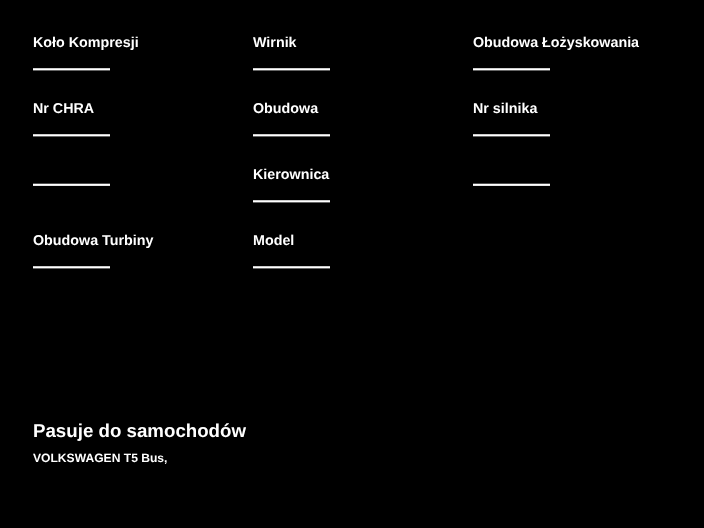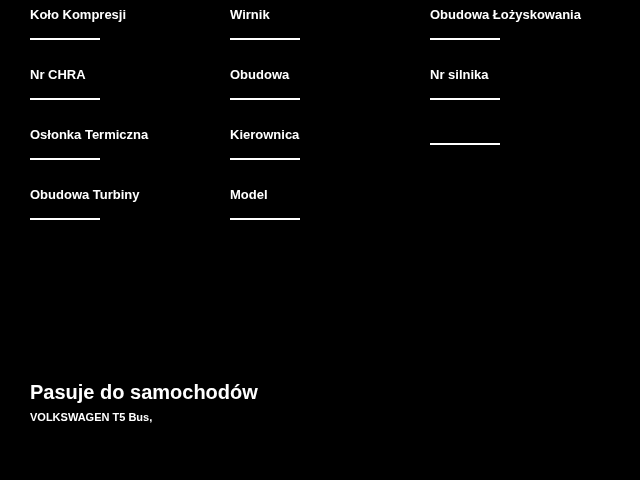--- a/index.html
+++ b/index.html
@@ -10,21 +10,21 @@
     width: 640px;
     height: 480px;
     background: #000000;
     position: relative;
     overflow: hidden;
     font-family: "Liberation Sans", sans-serif;
   }
   .spec-grid {
     position: absolute;
     left: 30px;
-    top: 7px;
+    top: 31px;
     display: grid;
     grid-template-columns: 200px 200px 200px;
     grid-auto-rows: 60px;
   }
   .field-label {
     font-size: 13px;
     font-weight: bold;
     color: #ffffff;
     line-height: 15px;
     white-space: nowrap;
@@ -34,21 +34,21 @@
     height: 2px;
     background: #ffffff;
     margin-top: 16px;
   }
   .fits-section {
     position: absolute;
     left: 30px;
     top: 382px;
   }
   .fits-title {
-    font-size: 20px;
+    font-size: 17px;
     font-weight: bold;
     color: #ffffff;
     line-height: 20px;
     margin: 0;
     white-space: nowrap;
   }
   .fits-vehicles {
     font-size: 11px;
     font-weight: bold;
     color: #ffffff;
@@ -82,21 +82,20 @@
   <div class="field">
     <div class="field-label">Obudowa</div>
     <div class="field-underline"></div>
   </div>
   <div class="field">
     <div class="field-label">Nr silnika</div>
     <div class="field-underline"></div>
   </div>
 
   <div class="field">
-    <div class="field-label">Osłonka Termiczna</div>
     <div class="field-underline"></div>
   </div>
   <div class="field">
     <div class="field-label">Kierownica</div>
     <div class="field-underline"></div>
   </div>
 
   <div class="field">
     <div class="field-underline"></div>
   </div>

